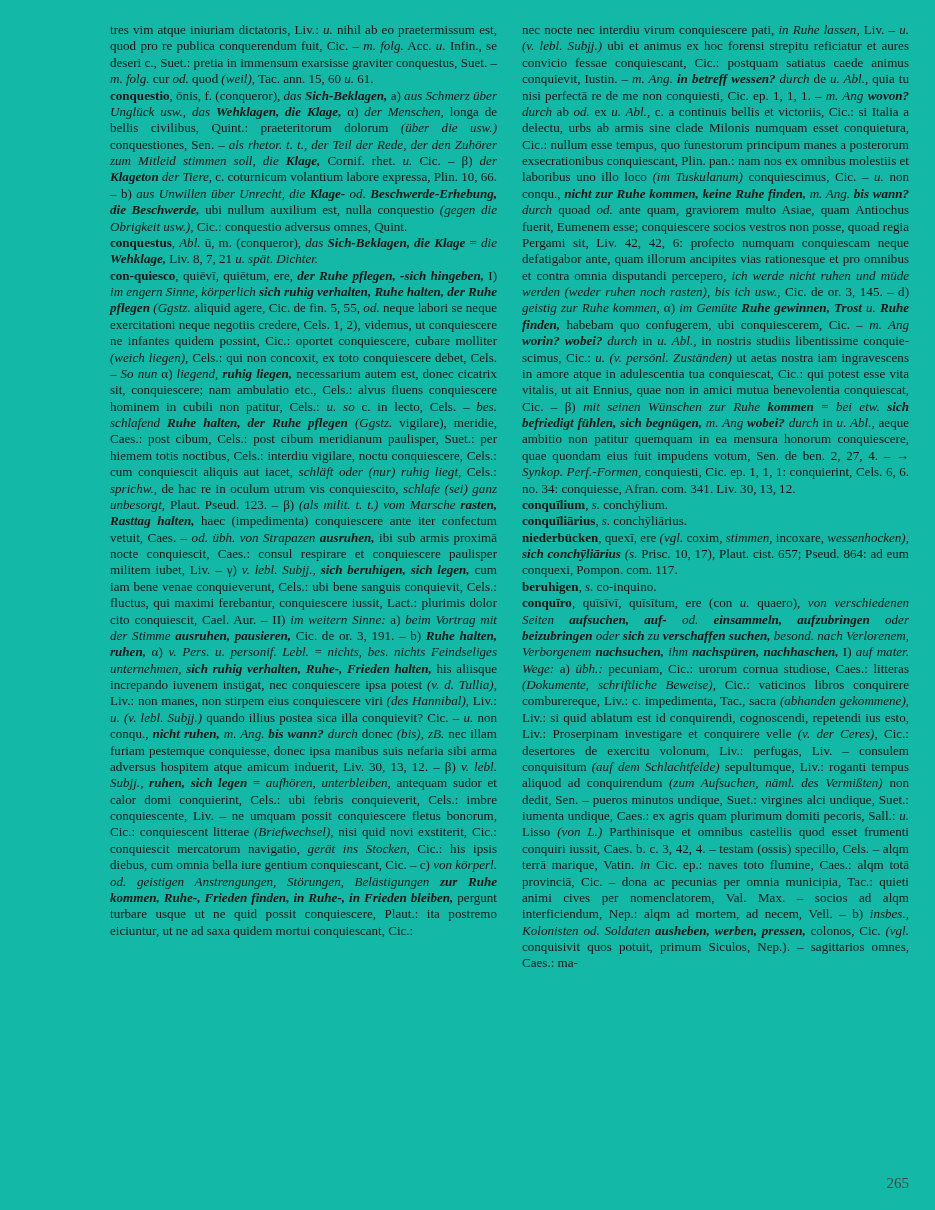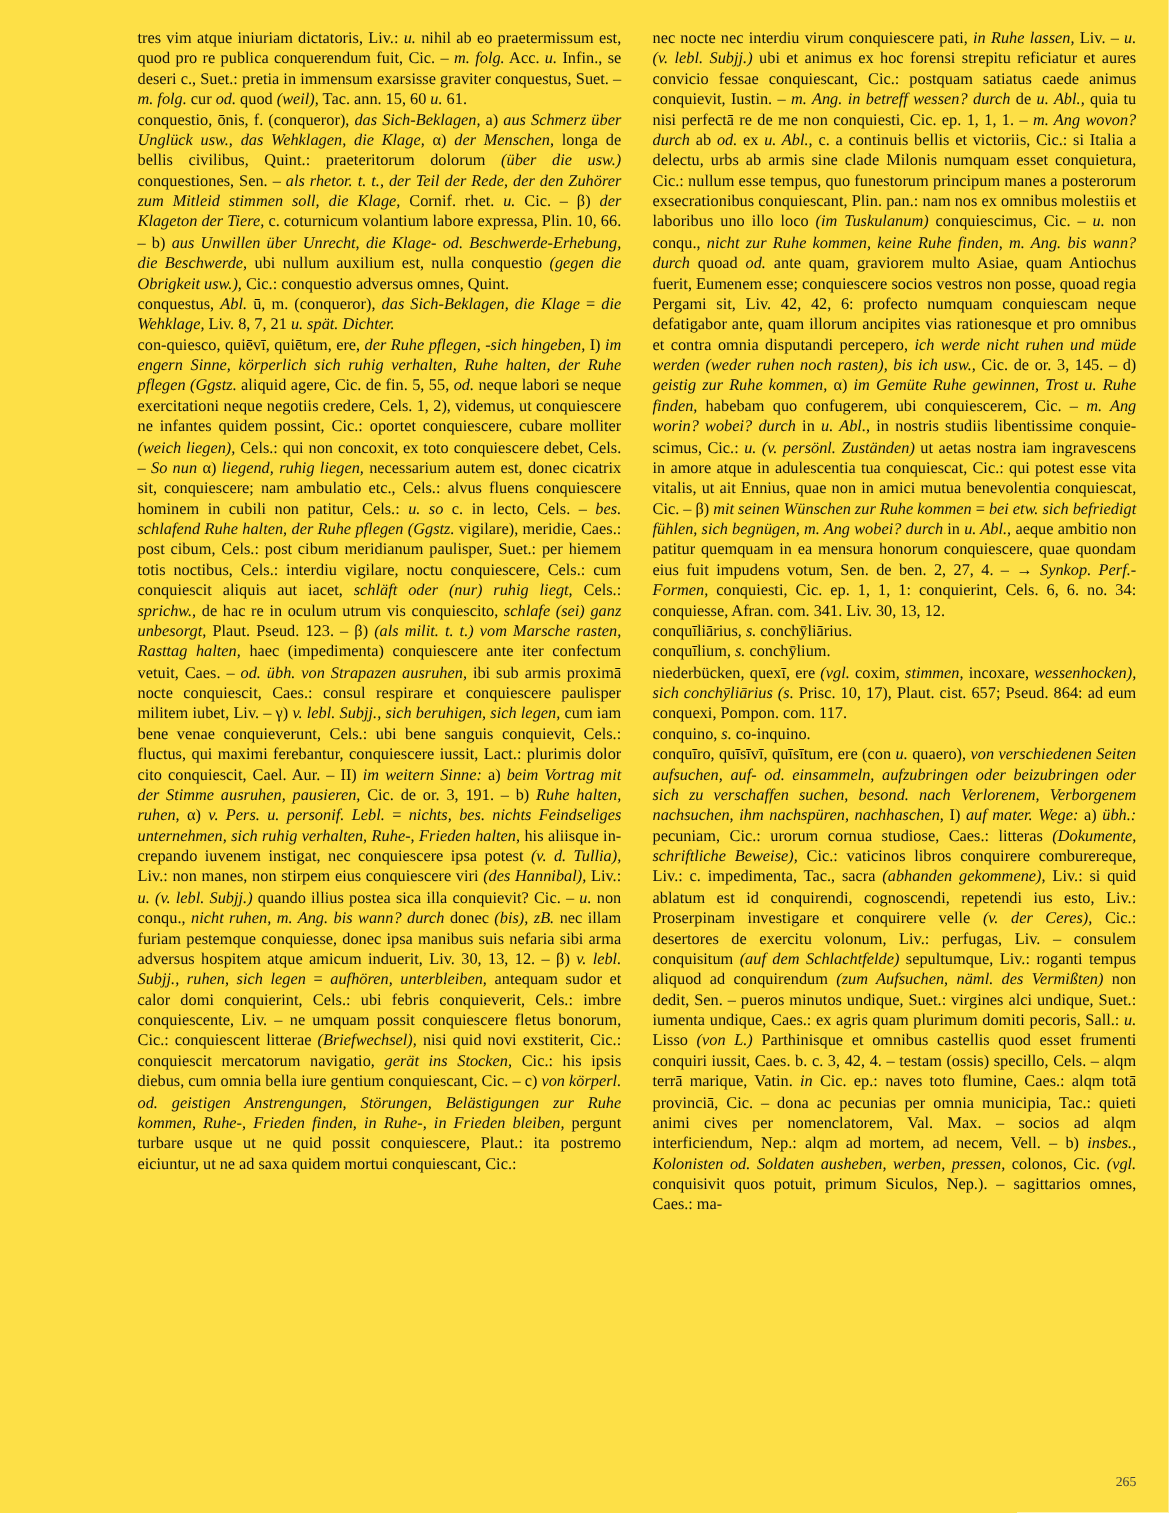--- a/index.html
+++ b/index.html
@@ -4,21 +4,21 @@
 <style>
   html, body {
     margin: 0;
     padding: 0;
     background: #ffffff;
   }
   .page {
     position: relative;
     width: 935px;
     height: 1210px;
-    background: #fde047;
+    background: #14b8a6;
     margin: 0 auto;
     overflow: hidden;
     font-family: "Liberation Serif", "DejaVu Serif", serif;
     color: #111111;
   }
   .columns {
     position: absolute;
     left: 110px;
     top: 22px;
     width: 800px;
@@ -36,51 +36,51 @@
     line-height: 16.38px;
     text-align: justify;
     text-justify: inter-word;
     hyphens: manual;
     margin: 0;
     padding: 0;
     word-spacing: -0.1px;
     letter-spacing: 0.01px;
   }
   .entry + .entry { margin-top: 0; }
-  b, .hw { font-weight: normal; }
+  b, .hw { font-weight: bold; }
   i, .it { font-style: italic; }
   .pageno {
     position: absolute;
     right: 26px;
     bottom: 18px;
-    font-size: 11px;
+    font-size: 15px;
     color: #444444;
     font-family: "Liberation Serif", "DejaVu Serif", serif;
   }
 </style>
 </head>
 <body>
 
 <div class="page">
 
   <div class="columns">
 
     <div class="col">
       <p class="entry">tres vim atque iniuriam dictatoris, Liv.: <i>u.</i> nihil ab eo praeter­missum est, quod pro re publica conquerendum fuit, Cic. – <i>m. folg.</i> Acc. <i>u.</i> Infin., se deseri c., Suet.: pretia in immensum exarsisse graviter conquestus, Suet. – <i>m. folg.</i> cur <i>od.</i> quod <i>(weil),</i> Tac. ann. 15, 60 <i>u.</i> 61.</p>
       <p class="entry"><b>conquestio</b>, ōnis, f. (conqueror), <i>das <b>Sich-Beklagen,</b></i> a) <i>aus Schmerz über Unglück usw., das <b>Wehklagen, die Klage,</b></i> α) <i>der Menschen,</i> longa de bellis civilibus, Quint.: praeteritorum dolorum <i>(über die usw.)</i> conquestiones, Sen. – <i>als rhetor. t. t., der Teil der Rede, der den Zuhörer zum Mitleid stimmen soll, die <b>Klage,</b></i> Cornif. rhet. <i>u.</i> Cic. – β) <i>der <b>Klageton</b> der Tiere,</i> c. coturnicum volantium labore expressa, Plin. 10, 66. – b) <i>aus Unwillen über Unrecht, die <b>Klage-</b> od. <b>Beschwerde-Erhebung, die Beschwerde,</b></i> ubi nullum auxilium est, nulla conquestio <i>(gegen die Obrigkeit usw.),</i> Cic.: conquestio adversus omnes, Quint.</p>
       <p class="entry"><b>conquestus</b>, <i>Abl.</i> ū, m. (conqueror), <i>das <b>Sich-Beklagen, die Klage</b></i> = <i>die <b>Wehklage,</b></i> Liv. 8, 7, 21 <i>u. spät. Dichter.</i></p>
       <p class="entry"><b>con-quiesco</b>, quiēvī, quiētum, ere, <b><i>der Ruhe pflegen, -sich hingeben,</i></b> I) <i>im engern Sinne, körperlich <b>sich ruhig verhalten, Ruhe halten, der Ruhe pflegen</b> (Ggstz.</i> aliquid agere, Cic. de fin. 5, 55, <i>od.</i> neque labori se neque exercitationi neque negotiis credere, Cels. 1, 2), videmus, ut conquiescere ne infantes qui­dem possint, Cic.: oportet conquiescere, cubare molliter <i>(weich liegen),</i> Cels.: qui non concoxit, ex toto conquiescere debet, Cels. – <i>So nun</i> α) <i>liegend,</i> <b><i>ruhig liegen,</i></b> necessarium autem est, donec cicatrix sit, conquiescere; nam ambulatio etc., Cels.: alvus fluens conquiescere hominem in cubili non patitur, Cels.: <i>u. so</i> c. in lecto, Cels. – <i>bes. schlafend <b>Ruhe halten, der Ruhe pflegen</b> (Ggstz.</i> vigilare), meridie, Caes.: post cibum, Cels.: post cibum meridianum paulisper, Suet.: per hiemem totis noctibus, Cels.: interdiu vigilare, noctu conquiescere, Cels.: cum conquiescit aliquis aut iacet, <i>schläft oder (nur) ruhig liegt,</i> Cels.: <i>sprichw.,</i> de hac re in oculum utrum vis conquiescito, <i>schlafe (sei) ganz unbesorgt,</i> Plaut. Pseud. 123. – β) <i>(als milit. t. t.) vom Marsche <b>rasten, Rasttag halten,</b></i> haec (impedimenta) conquiescere ante iter confectum vetuit, Caes. – <i>od. übh. von Strapazen <b>ausruhen,</b></i> ibi sub armis proximā nocte conquiescit, Caes.: consul respirare et conquiescere paulisper militem iubet, Liv. – γ) <i>v. lebl. Subjj.,</i> <b><i>sich beruhigen, sich legen,</i></b> cum iam bene venae conquieverunt, Cels.: ubi bene sanguis conquievit, Cels.: fluctus, qui maximi ferebantur, conquiescere iussit, Lact.: plurimis dolor cito conquiescit, Cael. Aur. – II) <i>im weitern Sinne:</i> a) <i>beim Vortrag mit der Stimme <b>ausruhen, pausieren,</b></i> Cic. de or. 3, 191. – b) <b><i>Ruhe halten, ruhen,</i></b> α) <i>v. Pers. u. personif. Lebl.</i> = <i>nichts, bes. nichts Feindseliges unternehmen, <b>sich ruhig verhalten, Ruhe-, Frieden halten,</b></i> his aliisque in­crepando iuvenem instigat, nec conquiescere ipsa potest <i>(v. d. Tullia),</i> Liv.: non manes, non stirpem eius conquiescere viri <i>(des Hannibal),</i> Liv.: <i>u. (v. lebl. Subjj.)</i> quando illius postea sica illa conquievit? Cic. – <i>u.</i> non conqu., <b><i>nicht ruhen,</i></b> <i>m. Ang.</i> <b><i>bis wann?</i></b> <i>durch</i> donec <i>(bis), zB.</i> nec illam furiam pestemque conquiesse, donec ipsa manibus suis nefaria sibi arma adversus hospitem atque amicum induerit, Liv. 30, 13, 12. – β) <i>v. lebl. Subjj.,</i> <b><i>ruhen, sich legen</i></b> = <i>aufhören, unterbleiben,</i> antequam sudor et calor domi conquierint, Cels.: ubi febris conquieverit, Cels.: imbre conquiescente, Liv. – ne umquam possit conquie­scere fletus bonorum, Cic.: conquiescent litterae <i>(Briefwechsel),</i> nisi quid novi exstiterit, Cic.: conquiescit mercatorum navigatio, <i>gerät ins Stocken,</i> Cic.: his ipsis diebus, cum omnia bella iure gentium conquiescant, Cic. – c) <i>von körperl. od. geistigen An­strengungen, Störungen, Belästigungen</i> <b><i>zur Ruhe kommen, Ruhe-, Frieden finden, in Ruhe-, in Frieden bleiben,</i></b> pergunt turbare usque ut ne quid possit conquiescere, Plaut.: ita postre­mo eiciuntur, ut ne ad saxa quidem mortui conquiescant, Cic.:</p>
     </div>
 
     <div class="col">
       <p class="entry">nec nocte nec interdiu virum conquiescere pati, <i>in Ruhe lassen,</i> Liv. – <i>u. (v. lebl. Subjj.)</i> ubi et animus ex hoc forensi strepitu reficiatur et aures convicio fessae conquiescant, Cic.: postquam satiatus caede animus conquievit, Iustin. – <i>m. Ang.</i> <b><i>in betreff wessen?</i></b> <i>durch</i> de <i>u. Abl.,</i> quia tu nisi perfectā re de me non conquiesti, Cic. ep. 1, 1, 1. – <i>m. Ang</i> <b><i>wovon?</i></b> <i>durch</i> ab <i>od.</i> ex <i>u. Abl.,</i> c. a continuis bellis et victoriis, Cic.: si Italia a delectu, urbs ab armis sine clade Milonis numquam esset conquietura, Cic.: nullum esse tempus, quo funestorum principum manes a posterorum exsecrationibus conquiescant, Plin. pan.: nam nos ex omnibus molestiis et laboribus uno illo loco <i>(im Tuskulanum)</i> conquiescimus, Cic. – <i>u.</i> non conqu., <b><i>nicht zur Ruhe kommen, keine Ruhe finden,</i></b> <i>m. Ang.</i> <b><i>bis wann?</i></b> <i>durch</i> quoad <i>od.</i> ante quam, graviorem multo Asiae, quam Antiochus fuerit, Eumenem esse; conquiescere socios vestros non posse, quoad regia Per­gami sit, Liv. 42, 42, 6: profecto numquam conquiescam neque defatigabor ante, quam illorum ancipites vias rationesque et pro omnibus et contra omnia disputandi percepero, <i>ich werde nicht ruhen und müde werden (weder ruhen noch rasten), bis ich usw.,</i> Cic. de or. 3, 145. – d) <i>geistig zur Ruhe kommen,</i> α) <i>im Gemüte</i> <b><i>Ruhe gewinnen, Trost</i></b> <i>u.</i> <b><i>Ruhe finden,</i></b> habebam quo confugerem, ubi conquiescerem, Cic. – <i>m. Ang</i> <b><i>worin? wobei?</i></b> <i>durch</i> in <i>u. Abl.,</i> in nostris studiis libentissime conquie­scimus, Cic.: <i>u. (v. persönl. Zuständen)</i> ut aetas nostra iam in­gravescens in amore atque in adulescentia tua conquiescat, Cic.: qui potest esse vita vitalis, ut ait Ennius, quae non in amici mutua benevolentia conquiescat, Cic. – β) <i>mit seinen Wünschen zur Ruhe <b>kommen</b></i> = <i>bei etw. <b>sich befriedigt fühlen, sich begnügen,</b> m. Ang</i> <b><i>wobei?</i></b> <i>durch</i> in <i>u. Abl.,</i> aeque ambitio non patitur quemquam in ea mensura honorum conquiescere, quae quondam eius fuit impudens votum, Sen. de ben. 2, 27, 4. – → <i>Synkop. Perf.-Formen,</i> conquiesti, Cic. ep. 1, 1, 1: conquierint, Cels. 6, 6. no. 34: conquiesse, Afran. com. 341. Liv. 30, 13, 12.</p>
+      <p class="entry"><b>conquīlium</b>, <i>s.</i> conchȳlium.</p>
       <p class="entry"><b>conquīliārius</b>, <i>s.</i> conchȳliārius.</p>
-      <p class="entry"><b>conquīlium</b>, <i>s.</i> conchȳlium.</p>
       <p class="entry"><b>niederbücken</b>, quexī, ere <i>(vgl.</i> coxim, <i>stimmen,</i> incoxare, <i>wessen­hocken),</i> <b><i>sich conchȳliārius</i></b> <i>(s.</i> Prisc. 10, 17), Plaut. cist. 657; Pseud. 864: ad eum conquexi, Pompon. com. 117.</p>
-      <p class="entry"><b>conquino</b>, <i>s.</i> co-inquino.</p>
+      <p class="entry"><b>beruhigen</b>, <i>s.</i> co-inquino.</p>
       <p class="entry"><b>conquīro</b>, quīsīvī, quīsītum, ere (con <i>u.</i> quaero), <i>von verschie­denen Seiten <b>aufsuchen, auf-</b> od. <b>einsammeln, aufzubringen</b> oder <b>beizubringen</b> oder <b>sich</b> zu <b>verschaffen suchen,</b> besond. nach Verlorenem, Verborgenem <b>nachsuchen,</b> ihm <b>nachspüren, nachhaschen,</b></i> I) <i>auf mater. Wege:</i> a) <i>übh.:</i> pecuniam, Cic.: urorum cornua studiose, Caes.: litteras <i>(Dokumente, schriftliche Beweise),</i> Cic.: vaticinos libros conquirere comburereque, Liv.: c. impedimenta, Tac., sacra <i>(abhanden gekommene),</i> Liv.: si quid ablatum est id conquirendi, cognoscendi, repetendi ius esto, Liv.: Proserpinam investigare et conquirere velle <i>(v. der Ceres),</i> Cic.: desertores de exercitu volonum, Liv.: perfugas, Liv. – consulem conquisitum <i>(auf dem Schlachtfelde)</i> sepultum­que, Liv.: roganti tempus aliquod ad conquirendum <i>(zum Auf­suchen, näml. des Vermißten)</i> non dedit, Sen. – pueros minutos undique, Suet.: virgines alci undique, Suet.: iumenta undique, Caes.: ex agris quam plurimum domiti pecoris, Sall.: <i>u.</i> Lisso <i>(von L.)</i> Parthinisque et omnibus castellis quod esset frumenti conquiri iussit, Caes. b. c. 3, 42, 4. – testam (ossis) specillo, Cels. – alqm terrā marique, Vatin. <i>in</i> Cic. ep.: naves toto flu­mine, Caes.: alqm totā provinciā, Cic. – dona ac pecunias per omnia municipia, Tac.: quieti animi cives per nomenclatorem, Val. Max. – socios ad alqm interficiendum, Nep.: alqm ad mortem, ad necem, Vell. – b) <i>insbes., Kolonisten od. Soldaten <b>ausheben, werben, pressen,</b></i> colonos, Cic. <i>(vgl.</i> conquisivit quos potuit, primum Siculos, Nep.). – sagittarios omnes, Caes.: ma-</p>
     </div>
 
   </div>
 
   <div class="pageno">265</div>
 
 </div>
 
 </body></html>

